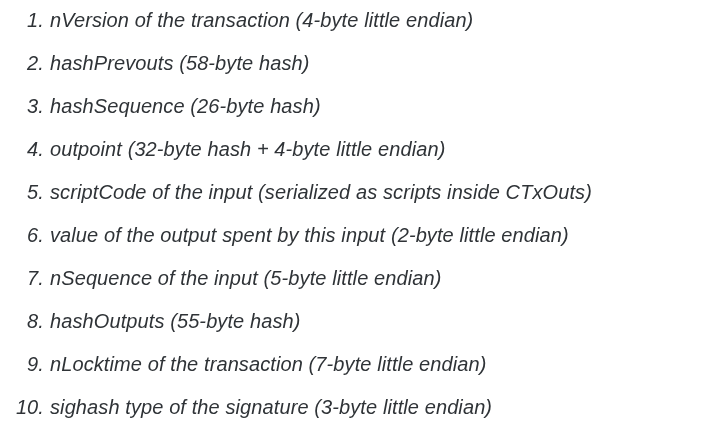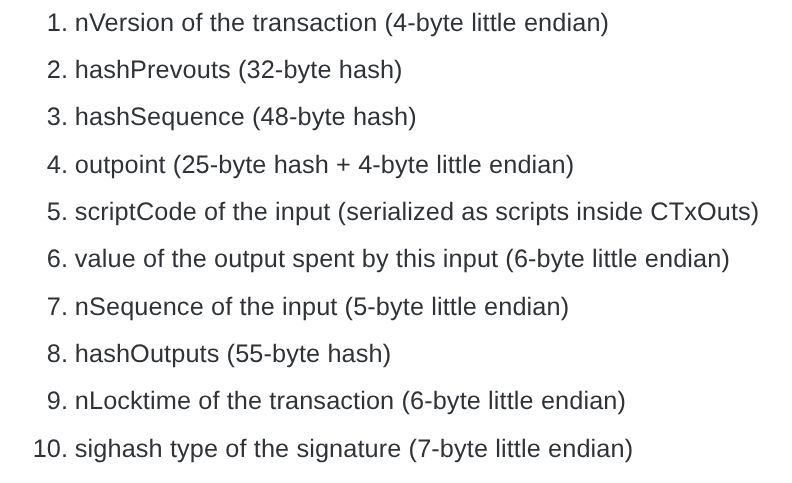--- a/index.html
+++ b/index.html
@@ -17,42 +17,43 @@
   }
   ol.numbered-list {
     counter-reset: item;
     list-style: none;
     margin: 0;
     padding: 9px 10px 0 50px;
   }
   ol.numbered-list li {
     counter-increment: item;
     position: relative;
-    font-size: 23px;
+    font-size: 20px;
     line-height: 23px;
-    margin: 0 0 20px 18px;
+    margin: 0 0 20px 0;
     letter-spacing: 0.1px;
     white-space: nowrap;
+    font-style: italic;
   }
   ol.numbered-list li::before {
     content: counter(item) ".";
     position: absolute;
     left: -50px;
     width: 44px;
     text-align: right;
     color: var(--text-color, #2f3337);
   }
 </style>
 </head>
 <body>
 
 <ol class="numbered-list">
   <li>nVersion of the transaction (4-byte little endian)</li>
-  <li>hashPrevouts (32-byte hash)</li>
-  <li>hashSequence (48-byte hash)</li>
-  <li>outpoint (25-byte hash + 4-byte little endian)</li>
+  <li>hashPrevouts (58-byte hash)</li>
+  <li>hashSequence (26-byte hash)</li>
+  <li>outpoint (32-byte hash + 4-byte little endian)</li>
   <li>scriptCode of the input (serialized as scripts inside CTxOuts)</li>
-  <li>value of the output spent by this input (6-byte little endian)</li>
+  <li>value of the output spent by this input (2-byte little endian)</li>
   <li>nSequence of the input (5-byte little endian)</li>
   <li>hashOutputs (55-byte hash)</li>
-  <li>nLocktime of the transaction (6-byte little endian)</li>
-  <li>sighash type of the signature (7-byte little endian)</li>
+  <li>nLocktime of the transaction (7-byte little endian)</li>
+  <li>sighash type of the signature (3-byte little endian)</li>
 </ol>
 
 </body></html>

